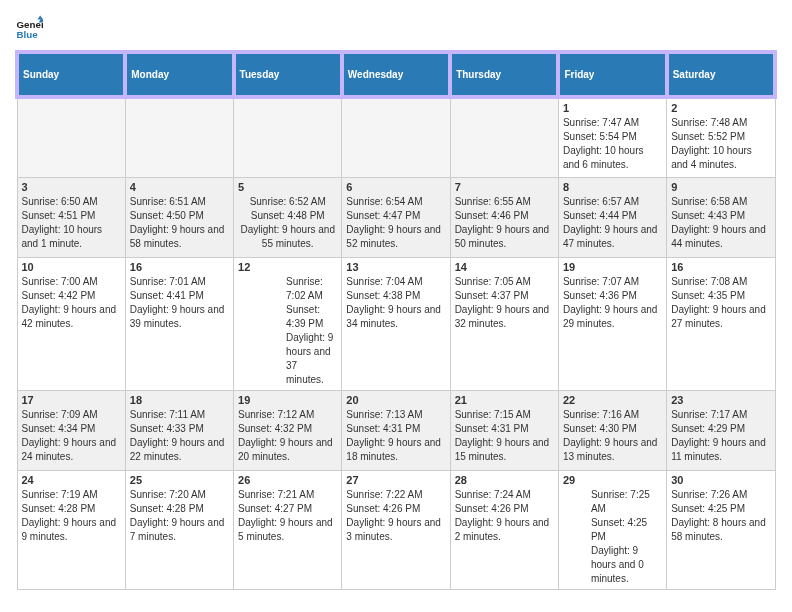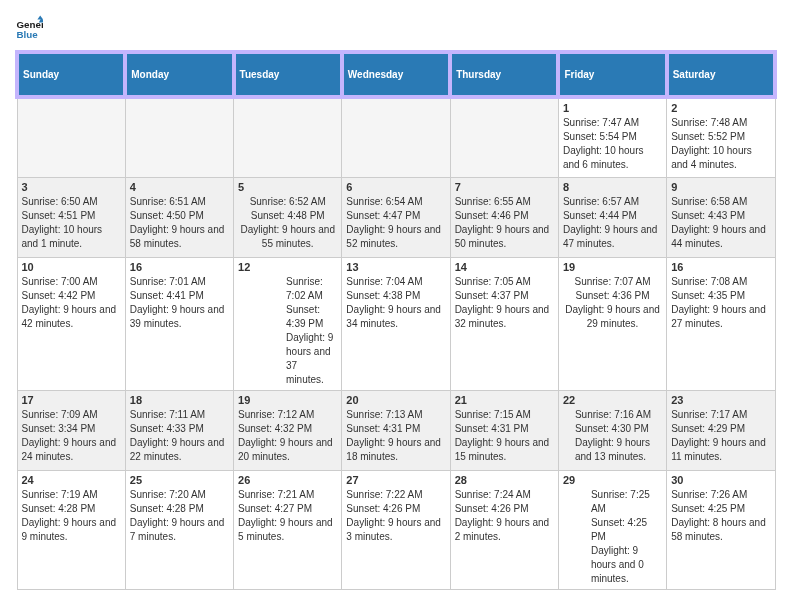--- a/index.html
+++ b/index.html
@@ -208,36 +208,36 @@
 Daylight: 9 hours and 34 minutes.</div>
           </td>
           <td>
             <span class="day-num">14</span>
             <div class="day-info" style="white-space: pre-line;">Sunrise: 7:05 AM
 Sunset: 4:37 PM
 Daylight: 9 hours and 32 minutes.</div>
           </td>
           <td>
             <span class="day-num">19</span>
-            <div class="day-info" style="white-space: pre-line; text-align: center;">Sunrise: 7:07 AM
+            <div class="day-info" style="white-space: pre-line;">Sunrise: 7:07 AM
 Sunset: 4:36 PM
 Daylight: 9 hours and 29 minutes.</div>
           </td>
           <td>
             <span class="day-num">16</span>
             <div class="day-info" style="white-space: pre-line;">Sunrise: 7:08 AM
 Sunset: 4:35 PM
 Daylight: 9 hours and 27 minutes.</div>
           </td>
         </tr>
         <tr>
           <td class="shaded">
             <span class="day-num">17</span>
             <div class="day-info" style="white-space: pre-line;">Sunrise: 7:09 AM
-Sunset: 3:34 PM
+Sunset: 4:34 PM
 Daylight: 9 hours and 24 minutes.</div>
           </td>
           <td class="shaded">
             <span class="day-num">18</span>
             <div class="day-info" style="white-space: pre-line;">Sunrise: 7:11 AM
 Sunset: 4:33 PM
 Daylight: 9 hours and 22 minutes.</div>
           </td>
           <td class="shaded">
             <span class="day-num">19</span>
@@ -252,21 +252,21 @@
 Daylight: 9 hours and 18 minutes.</div>
           </td>
           <td class="shaded">
             <span class="day-num">21</span>
             <div class="day-info" style="white-space: pre-line;">Sunrise: 7:15 AM
 Sunset: 4:31 PM
 Daylight: 9 hours and 15 minutes.</div>
           </td>
           <td class="shaded">
             <span class="day-num">22</span>
-            <div class="day-info" style="white-space: pre-line; margin-left: 12px;">Sunrise: 7:16 AM
+            <div class="day-info" style="white-space: pre-line;">Sunrise: 7:16 AM
 Sunset: 4:30 PM
 Daylight: 9 hours and 13 minutes.</div>
           </td>
           <td class="shaded">
             <span class="day-num">23</span>
             <div class="day-info" style="white-space: pre-line;">Sunrise: 7:17 AM
 Sunset: 4:29 PM
 Daylight: 9 hours and 11 minutes.</div>
           </td>
         </tr>

